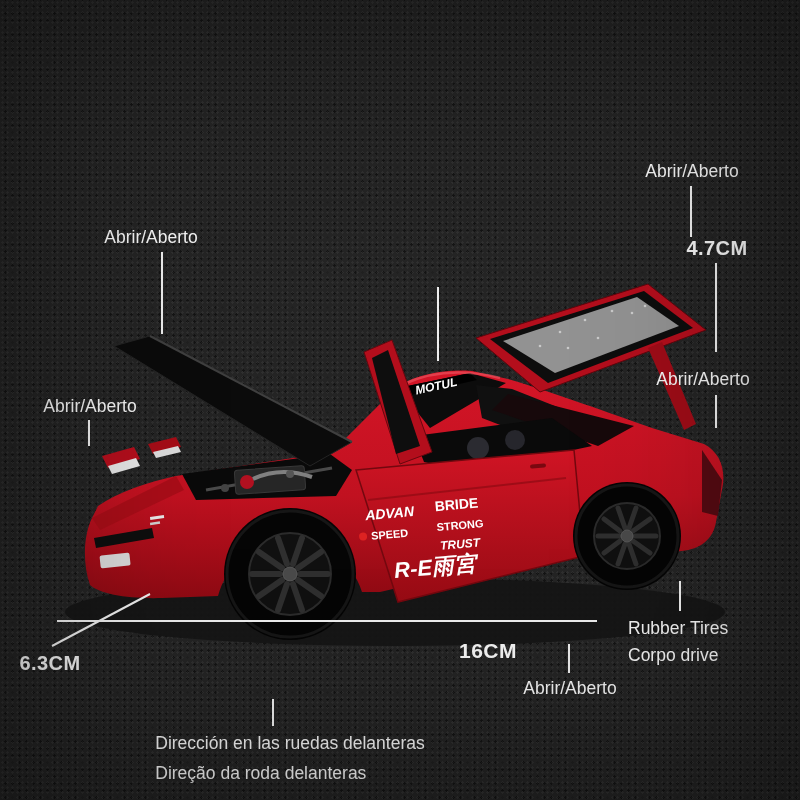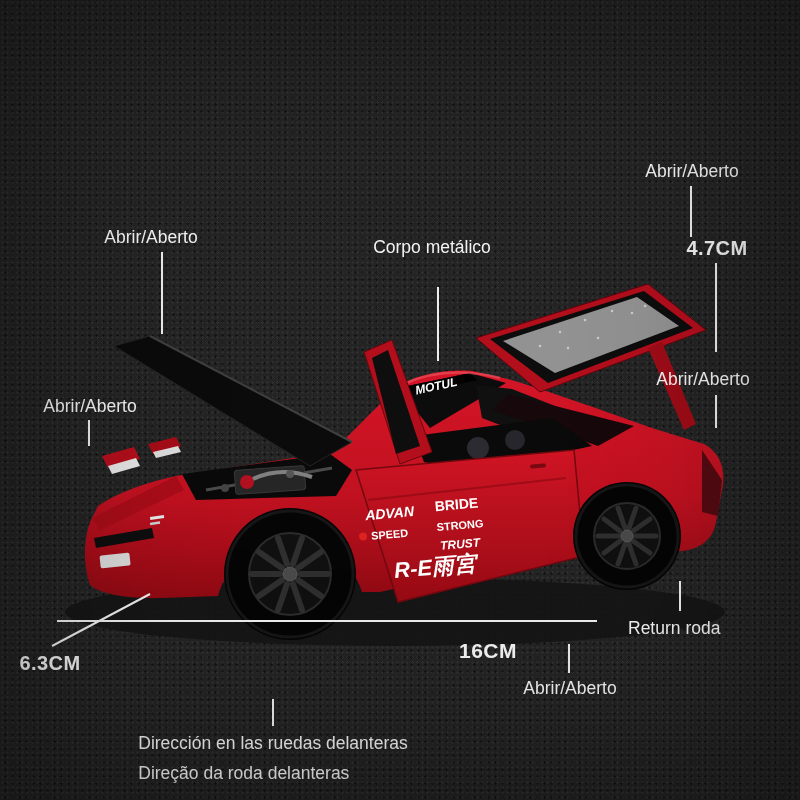--- a/index.html
+++ b/index.html
@@ -163,39 +163,39 @@
       <line x1="57" y1="621" x2="597" y2="621"></line>
       <line x1="680" y1="581" x2="680" y2="611"></line>
       <line x1="569" y1="644" x2="569" y2="673"></line>
       <line x1="273" y1="699" x2="273" y2="726"></line>
     </g>
   </svg>
 
   <div class="lbl center" style="left:151px;top:227px">Abrir/Aberto</div>
 
   <div class="lbl center two" style="left:432px;top:234px">
-    <div>Corpo metálico</div>
   </div>
 
   <div class="lbl center" style="left:692px;top:161px">Abrir/Aberto</div>
 
   <div class="lbl center big" style="left:717px;top:237px">4.7CM</div>
 
   <div class="lbl center" style="left:703px;top:369px">Abrir/Aberto</div>
 
   <div class="lbl center" style="left:90px;top:396px">Abrir/Aberto</div>
 
   <div class="lbl center big" style="left:50px;top:652px">6.3CM</div>
 
   <div class="lbl center xbig" style="left:488px;top:639px">16CM</div>
 
   <div class="lbl two" style="left:628px;top:615px">
-    <div>Return roda</div>
+    <div>Rubber Tires</div>
+    <div>Corpo drive</div>
   </div>
 
   <div class="lbl center" style="left:570px;top:678px">Abrir/Aberto</div>
 
-  <div class="lbl center two-wide" style="left:273px;top:728px">
+  <div class="lbl center two-wide" style="left:290px;top:728px">
     <div>Dirección en las ruedas delanteras</div>
     <div>Direção da roda delanteras</div>
   </div>
 
 </div>
 
 </body></html>

